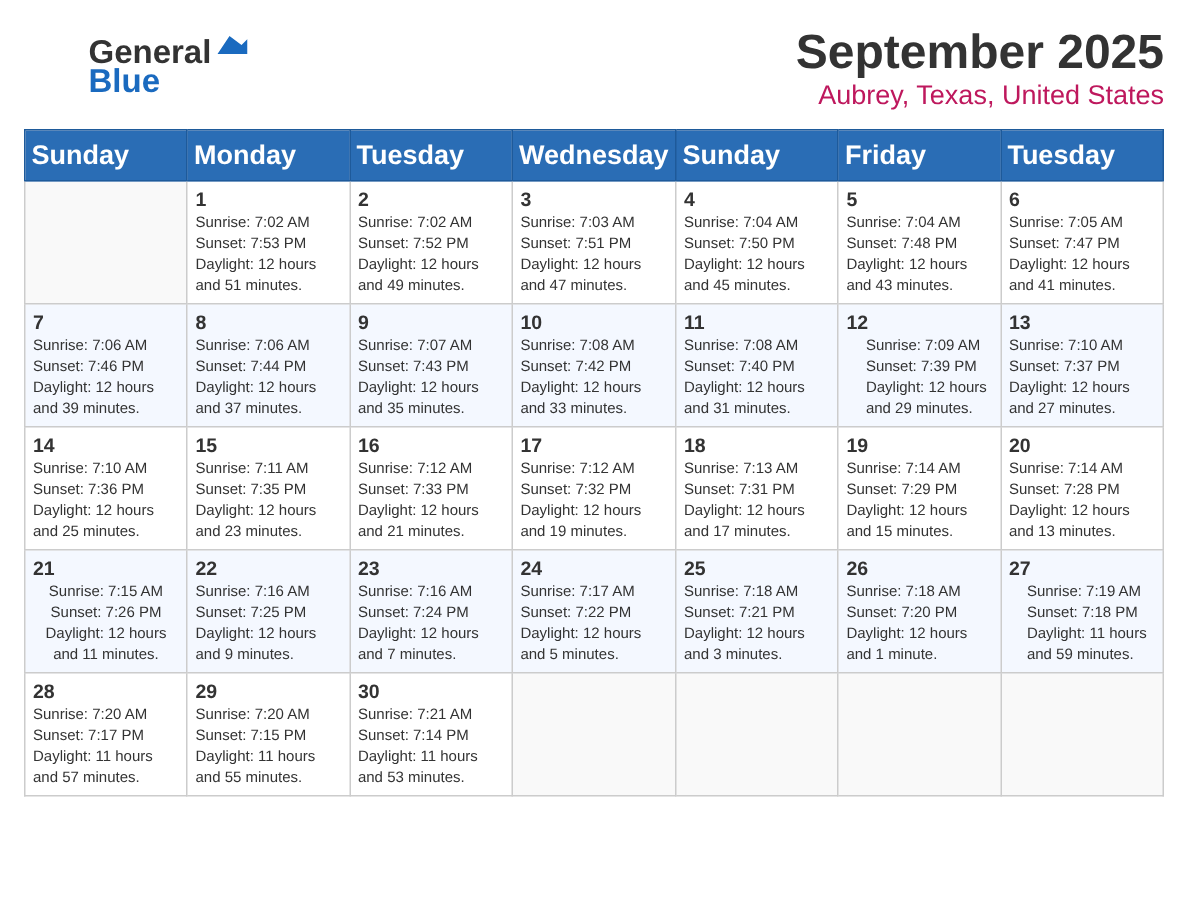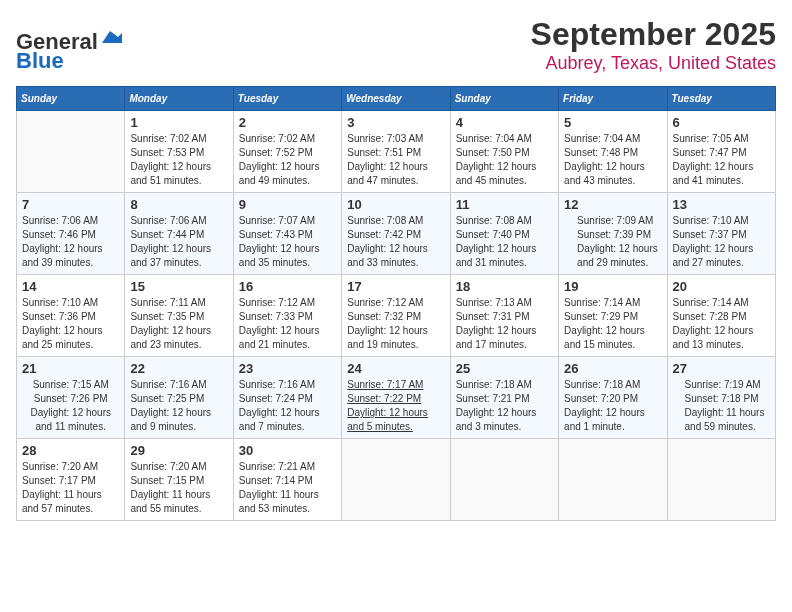--- a/index.html
+++ b/index.html
@@ -6,22 +6,23 @@
     body {
       font-family: Arial, sans-serif;
       background: #fff;
       width: 792px;
       min-height: 612px;
       padding: 16px;
     }
     .header {
       display: flex;
       justify-content: space-between;
-      align-items: flex-end;
+      align-items: center;
       margin-bottom: 12px;
+      margin-left: 43px;
     }
     .logo {
       display: flex;
       flex-direction: column;
       align-items: flex-start;
     }
     .title-block {
       text-align: right;
     }
     .month-title {
@@ -34,25 +35,24 @@
       color: #be185d;
     }
     .calendar {
       width: 100%;
       border-collapse: collapse;
       border: 1px solid #ccc;
     }
     .calendar th {
       background: #2a6db5;
       color: #fff;
-      font-size: 10px;
+      font-size: 18px;
       padding: 6px 4px;
       text-align: left;
       border: 1px solid #1e5a9a;
-      font-style: italic;
     }
     .calendar td {
       vertical-align: top;
       border: 1px solid #ccc;
       padding: 4px 5px;
       width: 108px;
       min-height: 80px;
       font-size: 10.5px;
       color: #333;
       background: #fff;
@@ -275,21 +275,21 @@
         </td>
         <td>
           <span class="day-num">23</span>
           <div class="cell-info" style="white-space: pre-line;">Sunrise: 7:16 AM
 Sunset: 7:24 PM
 Daylight: 12 hours
 and 7 minutes.</div>
         </td>
         <td>
           <span class="day-num">24</span>
-          <div class="cell-info" style="white-space: pre-line; text-decoration: underline;">Sunrise: 7:17 AM
+          <div class="cell-info" style="white-space: pre-line;">Sunrise: 7:17 AM
 Sunset: 7:22 PM
 Daylight: 12 hours
 and 5 minutes.</div>
         </td>
         <td>
           <span class="day-num">25</span>
           <div class="cell-info" style="white-space: pre-line;">Sunrise: 7:18 AM
 Sunset: 7:21 PM
 Daylight: 12 hours
 and 3 minutes.</div>

